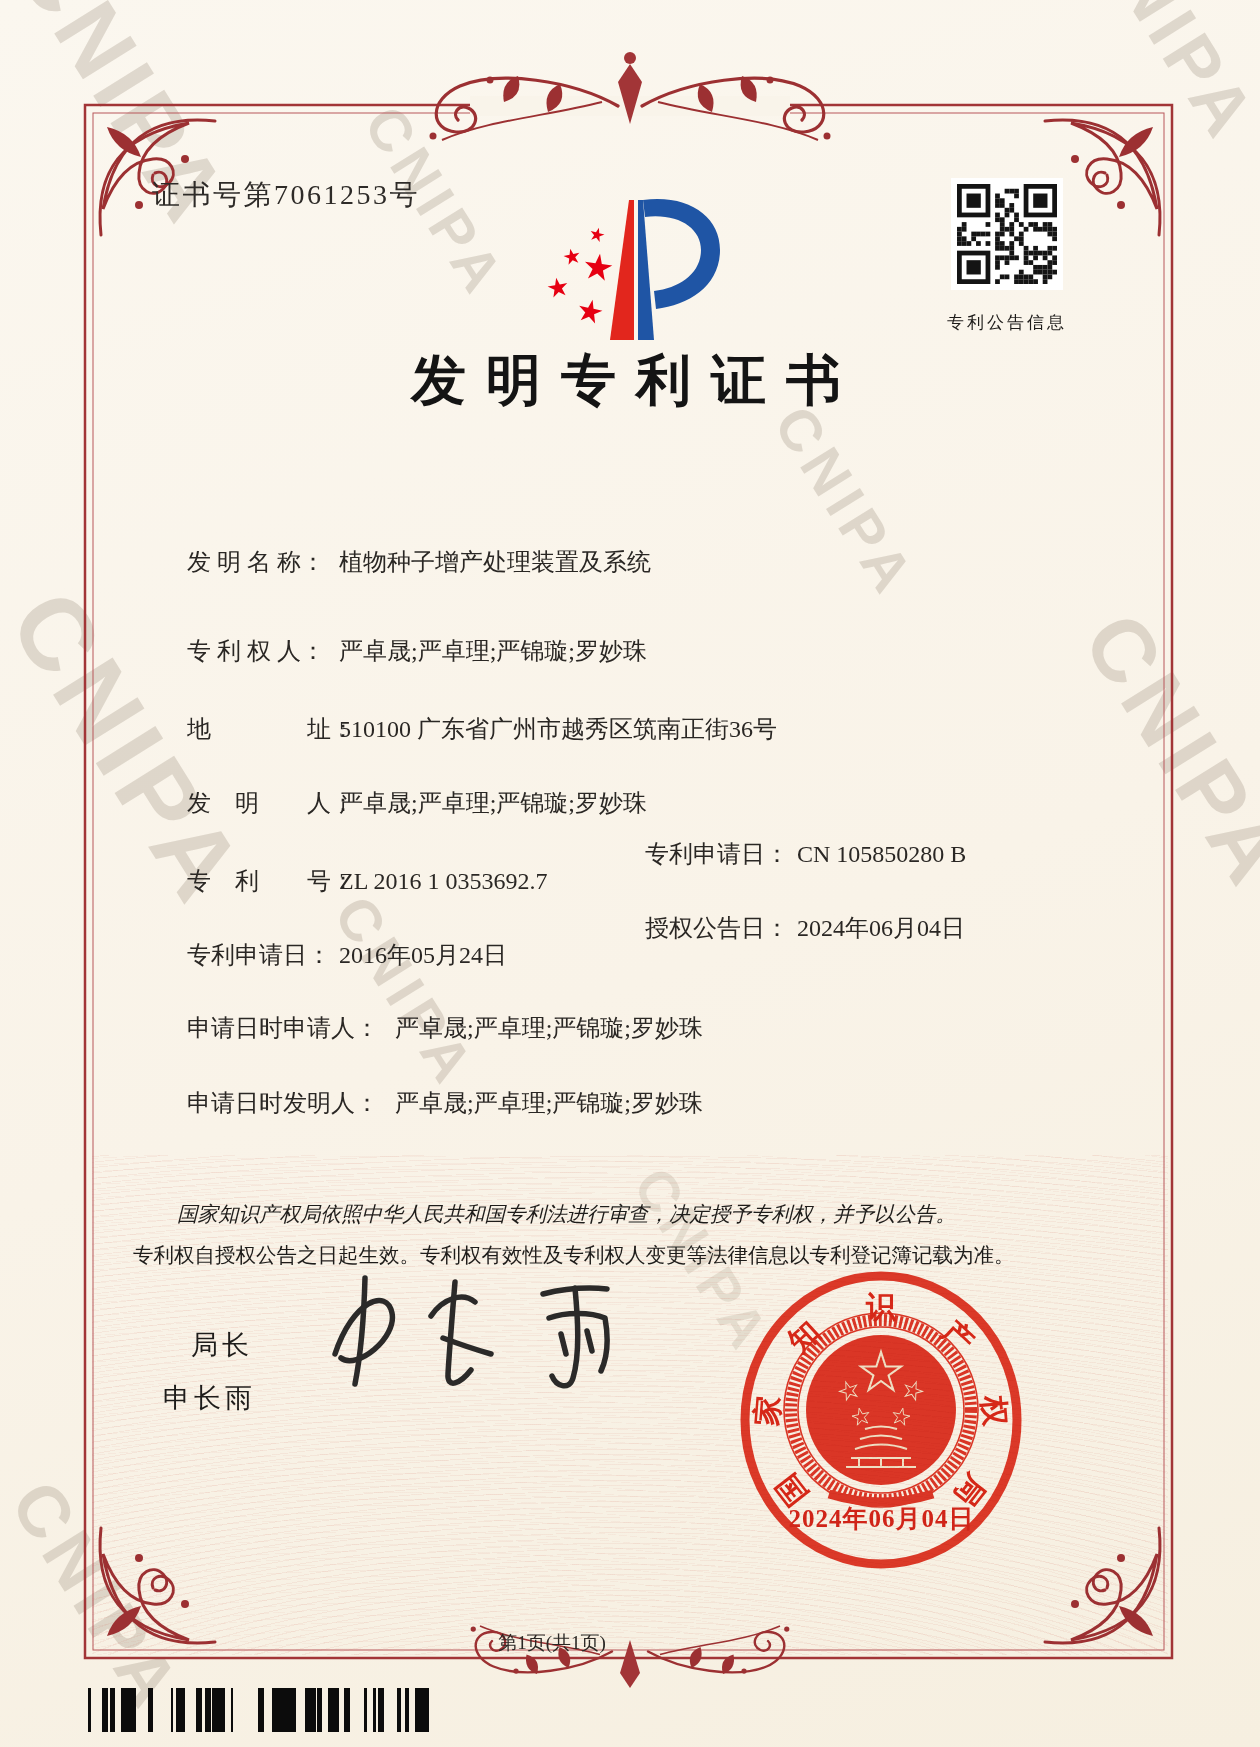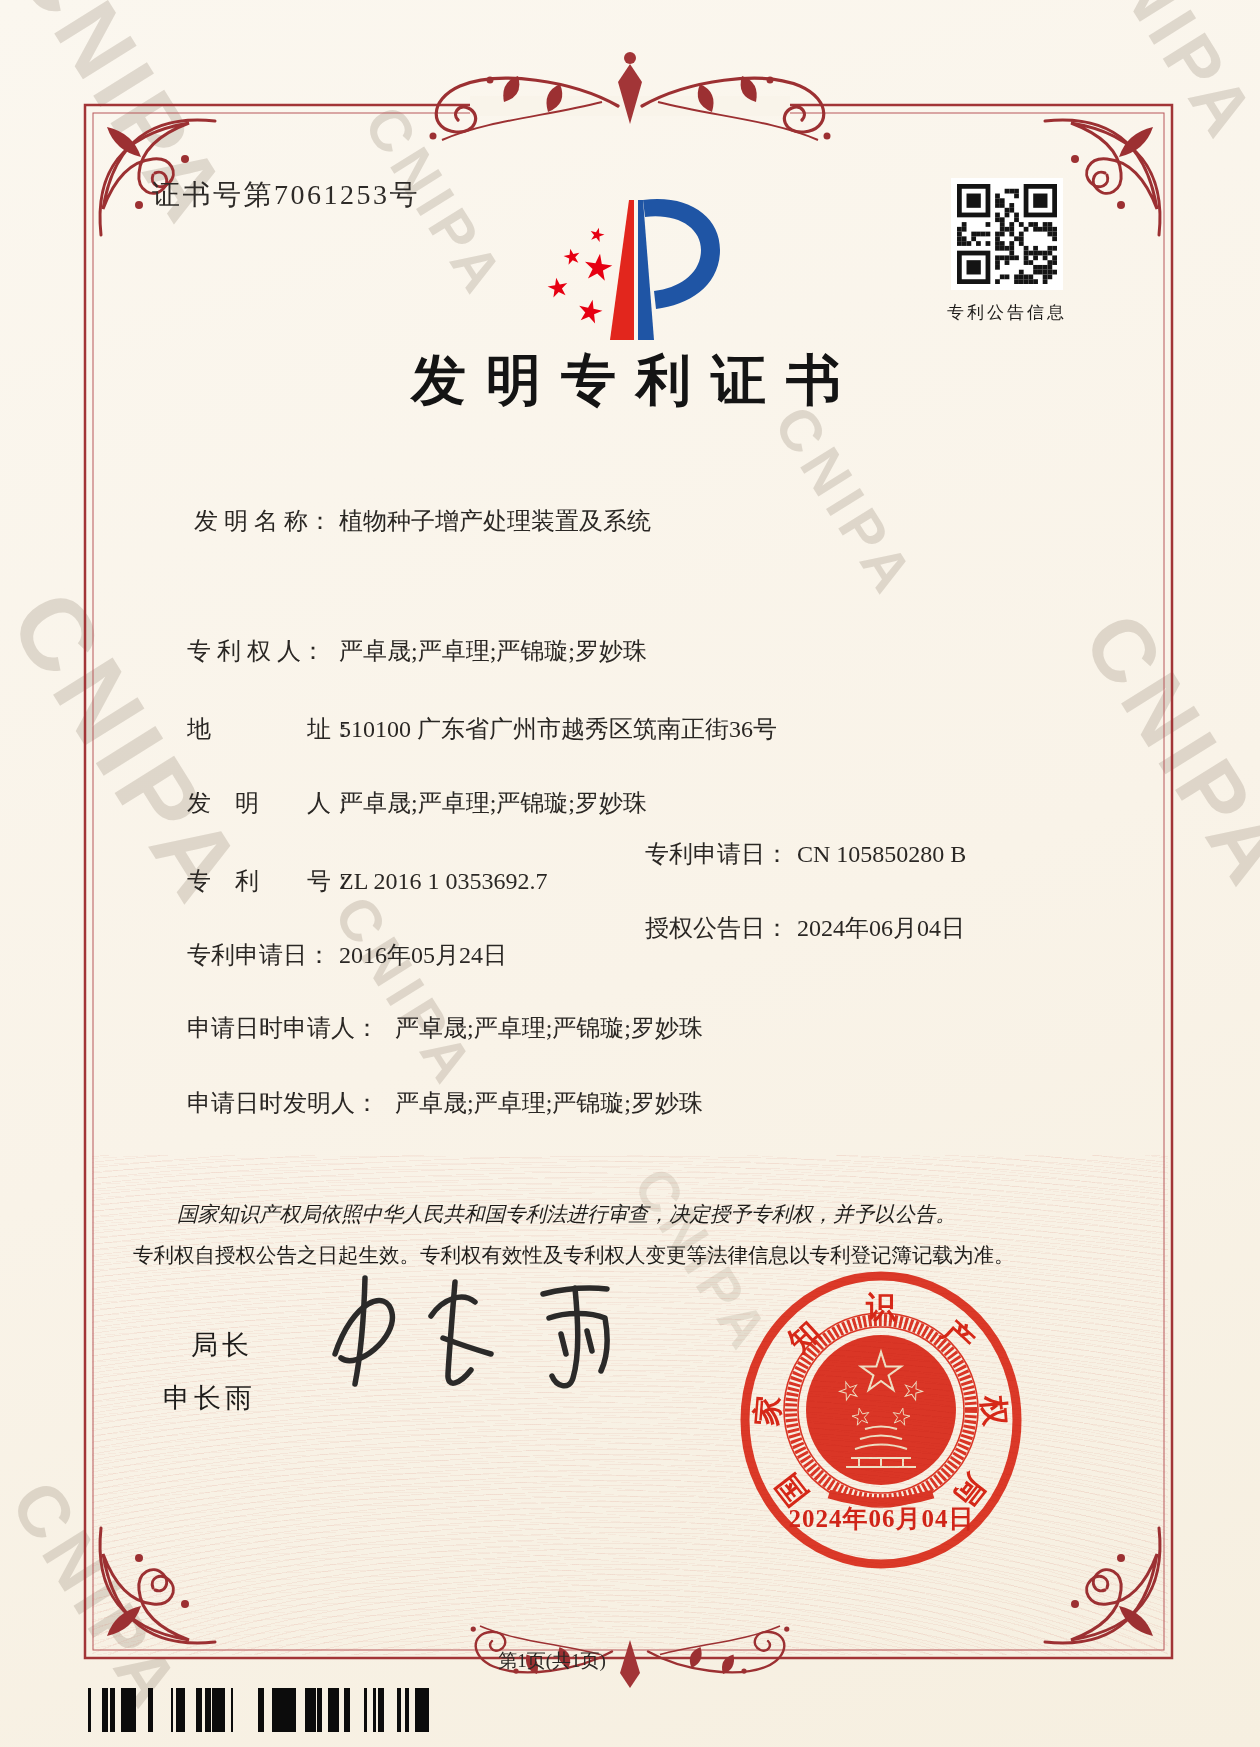--- a/index.html
+++ b/index.html
@@ -22,42 +22,42 @@
   .waves{position:absolute;left:92px;top:1155px;width:1076px;height:500px;z-index:1;pointer-events:none;
       background:
         repeating-radial-gradient(100% 75% at 50% 130%, rgba(213,120,106,.10) 0 2.5px, rgba(0,0,0,0) 2.5px 15px),
         repeating-radial-gradient(110% 85% at 28% 140%, rgba(213,120,106,.07) 0 2px, rgba(0,0,0,0) 2px 18px);}
   .frame{position:absolute;left:0;top:0;z-index:2;pointer-events:none;}
   .z{position:absolute;z-index:3;}
   .cert-no{left:152px;top:176px;font-size:28px;letter-spacing:2.5px;color:#2e2b28;}
   .logo{left:528px;top:188px;}
   .qr-wrap{left:946px;top:178px;width:122px;text-align:center;}
   .qr-box{background:#fff;width:112px;height:112px;padding:6px;box-sizing:border-box;margin:0 auto;}
-  .qr-caption{margin-top:11px;font-size:17px;letter-spacing:3px;color:#1d1b19;white-space:nowrap;}
+  .qr-caption{margin-top:21px;font-size:17px;letter-spacing:3px;color:#1d1b19;white-space:nowrap;}
   .title{left:0;top:344px;width:100%;text-align:center;font-size:55px;font-weight:700;
          letter-spacing:20px;padding-left:12px;box-sizing:border-box;color:#141414;}
   .row{left:163px;font-size:24px;white-space:pre;color:#2a2724;}
   .lb{display:inline-block;width:152px;}
   .lb-wide{display:inline-block;width:208px;}
   .col2{position:absolute;left:482px;top:0;white-space:pre;}
-  .r1{top:478px;text-align:center;}.r2{top:608px;}.r3{top:686px;}.r4{top:760px;}
+  .r1{top:519px;}.r2{top:608px;}.r3{top:686px;}.r4{top:760px;}
   .r5{top:838px;}.r6{top:912px;}.r7{top:985px;}.r8{top:1060px;}
   .statement{left:133px;top:1194px;width:884px;font-size:20.5px;line-height:41px;color:#1e1c1a;}
   .st-1{text-indent:44px;font-style:italic;}
   .sig-label{left:163px;font-size:27px;letter-spacing:4px;color:#1e1c1a;}
   .sl1{top:1327px;margin-left:28px;}.sl2{top:1380px;}
   .sig-img{left:295px;top:1258px;}
   .seal{left:734px;top:1270px;width:295px;height:300px;mix-blend-mode:multiply;}
   .seal svg{position:absolute;left:0;top:0;}
   .seal-ring{position:absolute;left:0;top:0;width:295px;height:300px;}
   .seal-ring span{position:absolute;left:147px;top:150px;font-size:30px;font-weight:700;
                   color:#dd2a1a;font-family:"Liberation Serif",serif;}
   .seal-date{position:absolute;left:0;top:232px;width:100%;text-align:center;
              font-size:25px;font-weight:700;letter-spacing:1px;color:#d8271c;}
-  .page-num{left:0;top:1630px;width:1104px;text-align:center;font-size:19px;color:#2a2724;margin-top:18px;}
+  .page-num{left:0;top:1630px;width:1104px;text-align:center;font-size:19px;color:#2a2724;}
   .barcode{left:88px;top:1688px;}
 </style>
 </head>
 <body>
 
 <div class="page">
 
   <div class="wm wm1">CNIPA</div>
   <div class="wm wm2">CNIPA</div>
   <div class="wm wm3">CNIPA</div>

